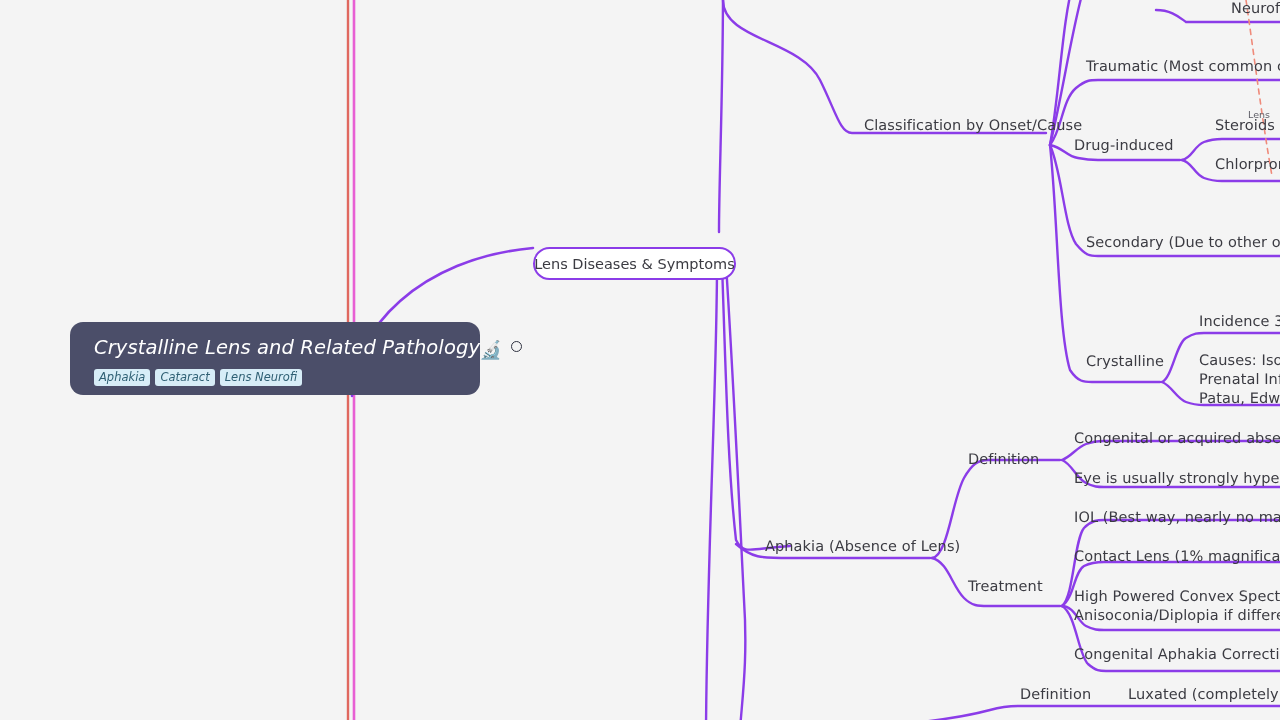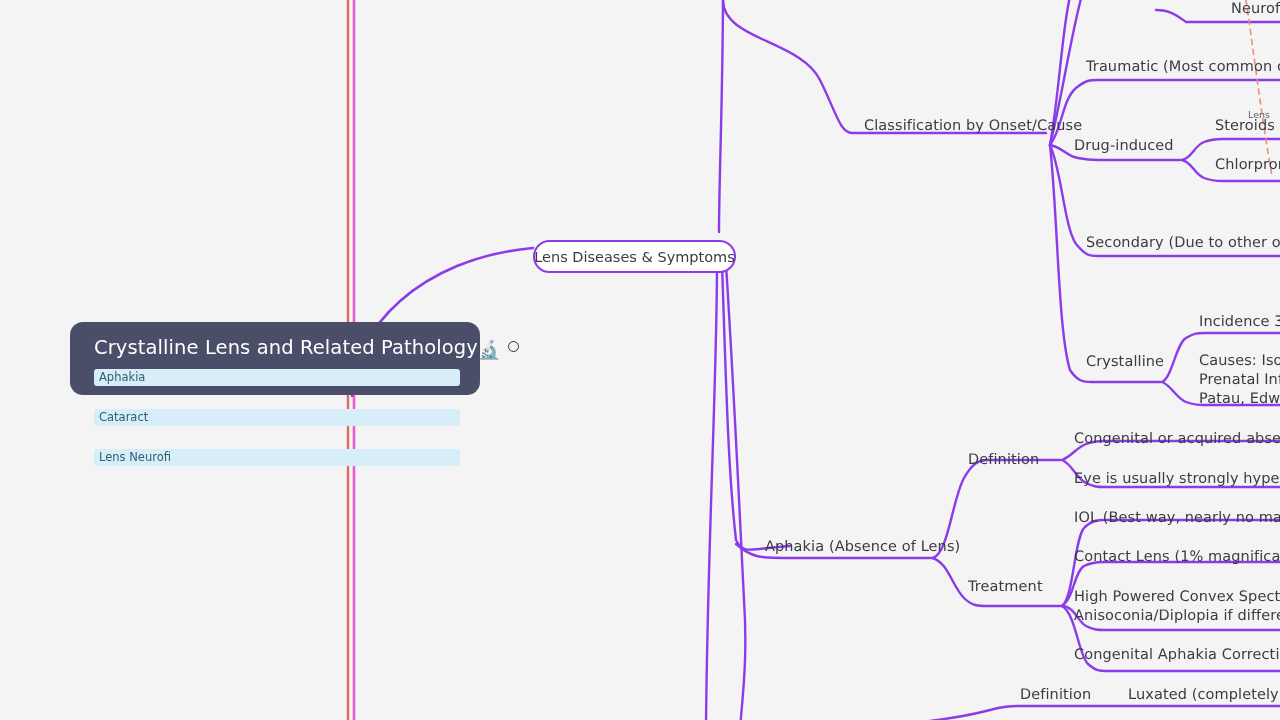--- a/index.html
+++ b/index.html
@@ -42,20 +42,21 @@
   #root-node {
     position: absolute;
     left: 70px;
     top: 322px;
     width: 410px;
     height: 73px;
     background: #4b4e69;
     border-radius: 13px;
     box-sizing: border-box;
     padding: 14px 20px 8px 24px;
+    font-style: italic;
   }
   #root-title {
     color: #ffffff;
     font-size: 19.5px;
     line-height: 24px;
     letter-spacing: 0.1px;
     white-space: pre;
     display: block;
   }
   #root-emoji {
@@ -67,37 +68,36 @@
     width: 9px;
     height: 9px;
     border: 1.6px solid #2f3240;
     border-radius: 50%;
     margin-left: 8px;
     vertical-align: 2px;
   }
   #root-tags {
     margin-top: 7px;
     display: flex;
-    gap: 23px;
-    flex-direction: column;
+    gap: 5px;
   }
   .tag {
     background: #d7edf7;
     color: #2e5f73;
     font-size: 11.5px;
     line-height: 14px;
     padding: 1px 5px 2px 5px;
     border-radius: 3px;
     white-space: pre;
   }
   
   #pill-lens {
     position: absolute;
     left: 533px;
-    top: 240px;
+    top: 247px;
     width: 203px;
     height: 33px;
     background: #ffffff;
     border: 2.2px solid #8b3ce8;
     border-radius: 17px;
     box-sizing: border-box;
     display: flex;
     align-items: center;
     justify-content: center;
   }

